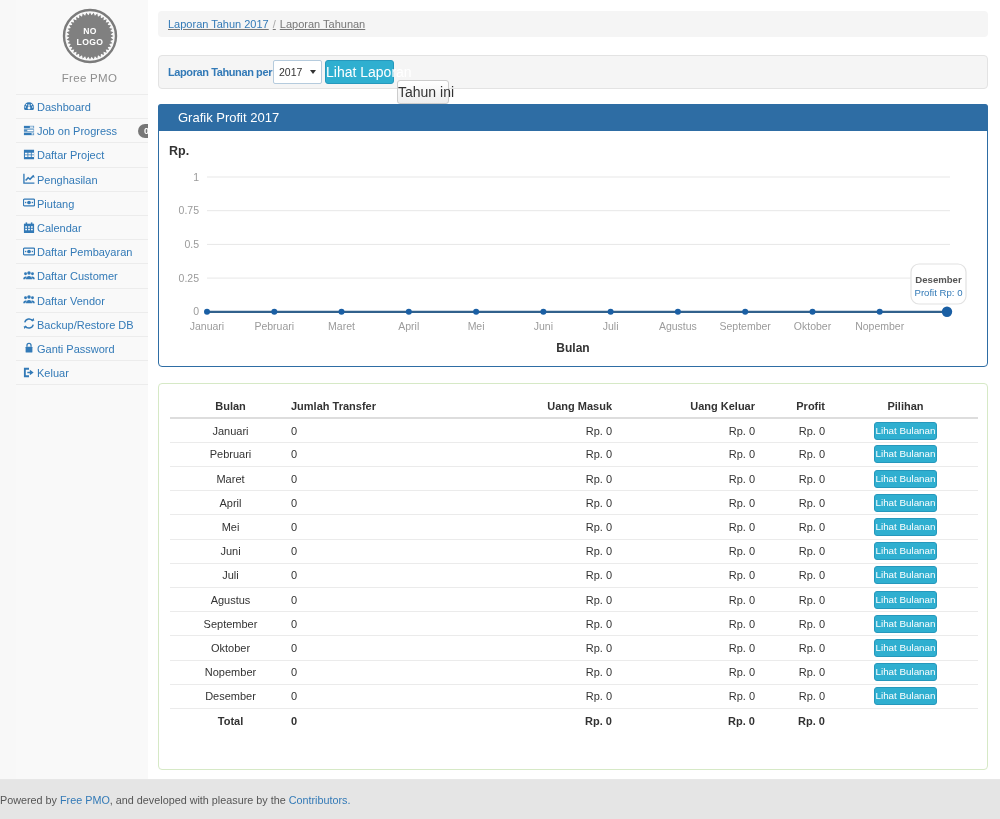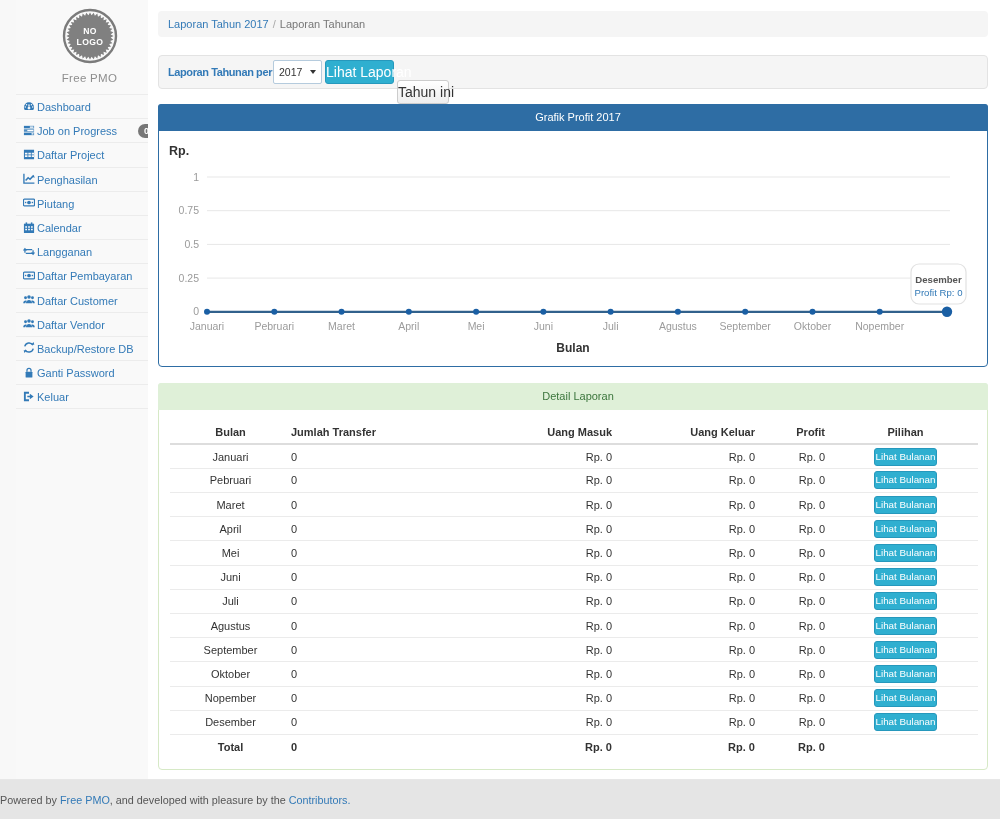--- a/index.html
+++ b/index.html
@@ -12,32 +12,32 @@
 .logo-box svg { margin-top:8px; }
 .brand { font-size:11.5px; color:#8e8e8e; margin-top:5px; letter-spacing:0.3px; }
 ul.menu { list-style:none; }
 ul.menu li { height:24.2px; line-height:24.2px; border-bottom:1px solid #ececec; position:relative; font-size:11px; }
 ul.menu li .ic { position:absolute; left:7px; top:50%; margin-top:-6px; width:12px; height:11px; }
 ul.menu li a.lbl { position:absolute; left:21px; top:0; color:#337ab7; }
 .badge0 { position:absolute; right:8px; top:5px; background:#777; color:#fff; font-size:9px; font-weight:bold; border-radius:8px; width:17px; height:14px; line-height:14px; text-align:center; }
 .chev { position:absolute; right:8px; top:0; color:#4d759c; font-size:13px; }
 
 .main { position:absolute; left:148px; top:0; width:852px; height:779px; background:#fff; }
-.breadcrumb { position:absolute; left:10px; top:11px; width:830px; height:26px; background:#f5f5f5; border-radius:4px; line-height:26px; padding-left:10px; color:#777; font-size:11px; }
+.breadcrumb { position:absolute; left:10px; top:11px; width:830px; height:26px; background:#f5f5f5; border-radius:4px; line-height:26px; padding-left:10px; color:#777; font-size:11px;text-decoration:underline; }
 .breadcrumb .sep { color:#aaa; padding:0 4px; }
 .well { position:absolute; left:10px; top:55px; width:830px; height:34px; background:#f5f5f5; border:1px solid #e3e3e3; border-radius:4px; }
 .well .flabel { position:absolute; left:9px; top:0; line-height:33px; color:#337ab7; font-weight:bold; font-size:11px; letter-spacing:-0.4px; }
 .sel { position:absolute; left:114px; top:4px; width:49px; height:24px; background:#fff; border:1px solid #b5cbdd; border-radius:2px; font-size:10.5px; color:#333; line-height:22px; padding-left:5px; }
 .sel .car { position:absolute; right:5px; top:9px; width:0; height:0; border-left:3.5px solid transparent; border-right:3.5px solid transparent; border-top:4.5px solid #333; }
 .btn { display:inline-block; position:absolute; top:4px; height:24px; line-height:22px; text-align:center; border-radius:3px; font-size:14px; white-space:nowrap; }
 .btn-info { left:166px; width:69px; background:#2fafd0; border:1px solid #2698bc; color:#fff; }
 .btn-default { left:238px; width:52px; background:linear-gradient(#fff,#eee); border:1px solid #ccc; color:#333;margin-top:20px; }
 
 .panel { position:absolute; left:10px; width:830px; border-radius:4px; }
-.panel-heading { height:26px; line-height:26px; padding-left:10px; border-radius:3px 3px 0 0; font-size:11px;text-align:center; }
+.panel-heading { height:26px; line-height:26px; padding-left:20px; border-radius:3px 3px 0 0; font-size:13px; }
 .p1 { top:104px; height:263px; border:1px solid #2e6da4; }
 .p1 .panel-heading { background:#2e6da4; color:#fff; margin:-1px -1px 0 -1px; height:27px; line-height:27px; }
 .p2 { top:383px; height:387px; border:1px solid #d6e9c6; }
 .p2 .panel-heading { background:#dff0d8; color:#3c763d; margin:-1px -1px 0 -1px; height:27px; line-height:27px; }
 
 table.rpt { border-collapse:collapse; table-layout:fixed; margin:10px 0 0 11px; width:808px; font-size:11px; }
 table.rpt th, table.rpt td { padding:0; height:24.2px; overflow:hidden; }
 table.rpt thead th { font-weight:bold; border-bottom:2px solid #ddd; font-size:11px; }
 table.rpt tbody td { border-bottom:1px solid #ebebeb; }
 table.rpt tr td:nth-child(1), table.rpt tr th:nth-child(1) { text-align:center; }
@@ -116,30 +116,20 @@
           <g fill="#fff">
             <rect x="2.6" y="5" width="2" height="1.8"></rect>
             <rect x="6" y="5" width="2" height="1.8"></rect>
             <rect x="9.4" y="5" width="2" height="1.8"></rect>
             <rect x="2.6" y="8" width="2" height="1.8"></rect>
             <rect x="6" y="8" width="2" height="1.8"></rect>
             <rect x="9.4" y="8" width="2" height="1.8"></rect>
           </g>
         </svg>
         <a class="lbl" href="#">Calendar</a>
-      </li>
-<li>
-        <svg class="ic" viewBox="0 0 14 13">
-          <g fill="none" stroke="#337ab7" stroke-width="1.5">
-            <path d="M2.2 8V4.2h8.6"></path>
-            <path d="M11.8 5v3.8H3.2"></path>
-          </g>
-          <path fill="#337ab7" d="M11.8 10.9L9.2 7.6h5.2zM2.2 2.1l2.6 3.3H-.4z"></path>
-        </svg>
-        <a class="lbl" href="#">Langganan</a>
       </li>
 <li>
         <svg class="ic" viewBox="0 0 14 13">
           <rect x="0.5" y="2.5" width="13" height="8" rx="1" fill="none" stroke="#337ab7" stroke-width="1.4"></rect>
           <circle cx="7" cy="6.5" r="2.2" fill="#337ab7"></circle>
           <rect x="2.2" y="5.7" width="1.6" height="1.6" fill="#337ab7"></rect>
           <rect x="10.2" y="5.7" width="1.6" height="1.6" fill="#337ab7"></rect>
         </svg>
         <a class="lbl" href="#">Daftar Pembayaran</a>
       </li>
@@ -241,21 +231,20 @@
 <circle cx="720.7" cy="179.8" r="3" fill="#1a5fa4"></circle>
 <text x="720.7" y="198.0" font-size="10.5" fill="#9b9b9b" text-anchor="middle">Nopember</text>
 <circle cx="788.0" cy="179.8" r="5.2" fill="#1a5fa4"></circle>
 <rect x="752" y="132" width="55" height="40" rx="8" fill="#fff" stroke="#e2e2e2" stroke-width="1.2"></rect>
 <text x="779.5" y="150.5" font-size="9.6" font-weight="bold" fill="#555" text-anchor="middle">Desember</text>
 <text x="779.5" y="164" font-size="9.6" fill="#337ab7" text-anchor="middle">Profit Rp: 0</text>
 <text x="414" y="220" font-size="12" font-weight="bold" fill="#333" text-anchor="middle">Bulan</text>
 </svg>
   </div>
   <div class="panel p2">
-    <div class="panel-heading">Detail Laporan</div>
     <table class="rpt">
 <colgroup>
           <col style="width:121px">
           <col style="width:181px">
           <col style="width:148px">
           <col style="width:143px">
           <col style="width:70px">
           <col style="width:145px">
         </colgroup>
 <thead>

